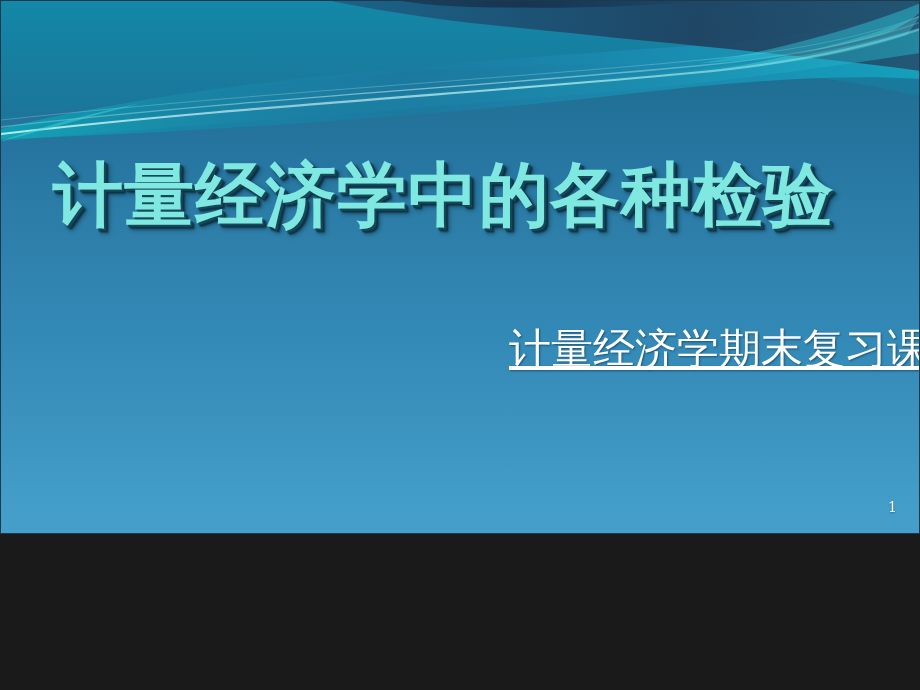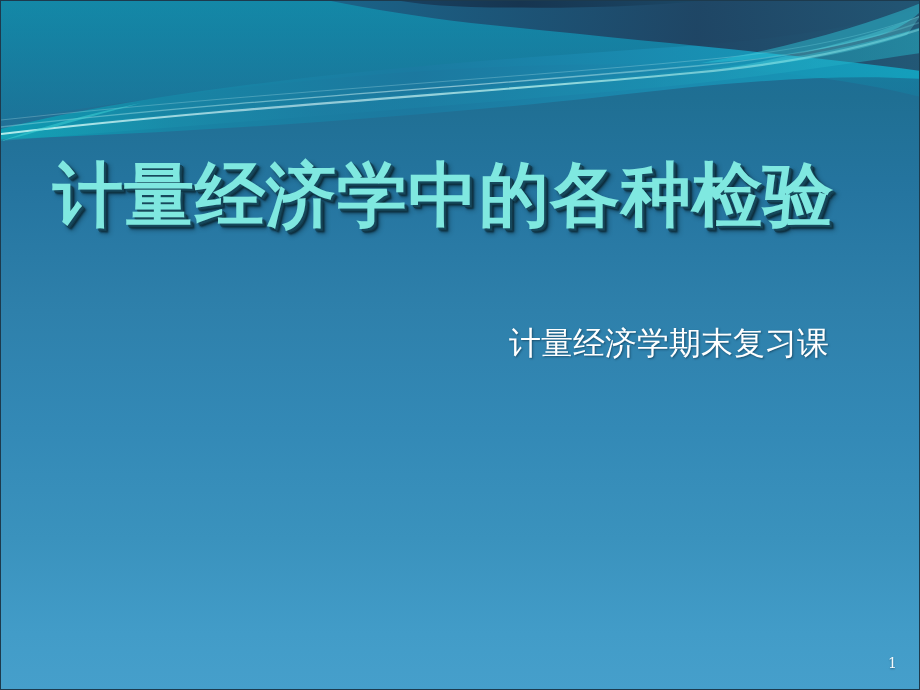--- a/index.html
+++ b/index.html
@@ -3,21 +3,21 @@
 <meta charset="utf-8">
 <style>
   html, body {
     margin: 0;
     padding: 0;
     background: #1a1a1a;
   }
   #slide {
     position: relative;
     width: 920px;
-    height: 690px;
+    height: 534px;
     overflow: hidden;
     box-sizing: border-box;
     border: 1px solid #1d3a4d;
     background: linear-gradient(180deg,
         #1a6c94 0%,
         #1b6d95 6%,
         #1f6f93 14%,
         #2575a0 28%,
         #2e80ab 45%,
         #3389b6 62%,
@@ -61,26 +61,27 @@
 
   
   #subtitle {
     position: absolute;
     left: 508px;
     top: 322px;
     width: 360px;
   }
   .subtitle-text {
     font-family: "DejaVu Serif", "Liberation Serif", serif;
-    font-size: 32px;
+    font-size: 42px;
     font-weight: 400;
     line-height: 1.25;
     color: #ffffff;
     text-shadow: 1px 1px 2px rgba(10,40,60,0.55);
     white-space: nowrap;
+    text-decoration: underline;
   }
 
   
   #page-number {
     position: absolute;
     right: 22px;
     bottom: 18px;
     font-family: "DejaVu Serif", "Liberation Serif", serif;
     font-size: 14px;
     color: #ffffff;

